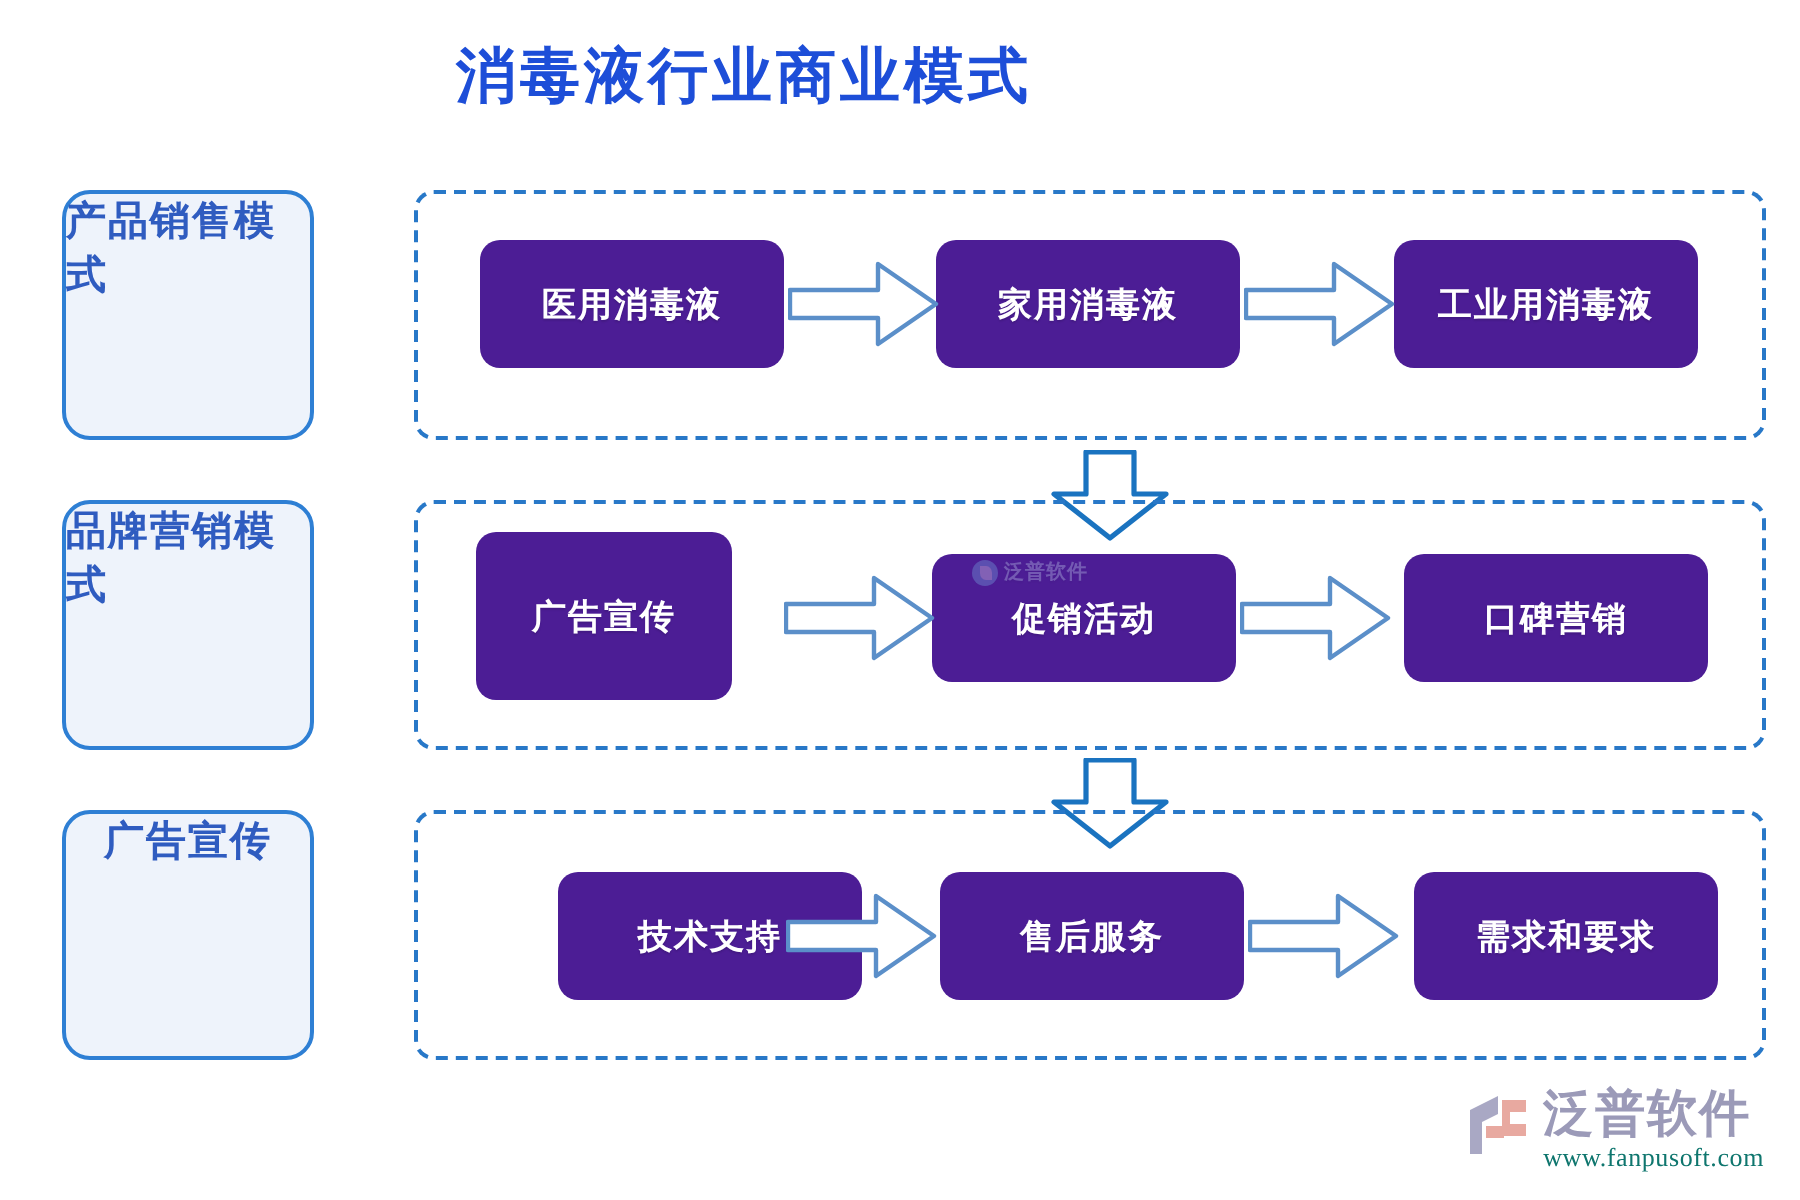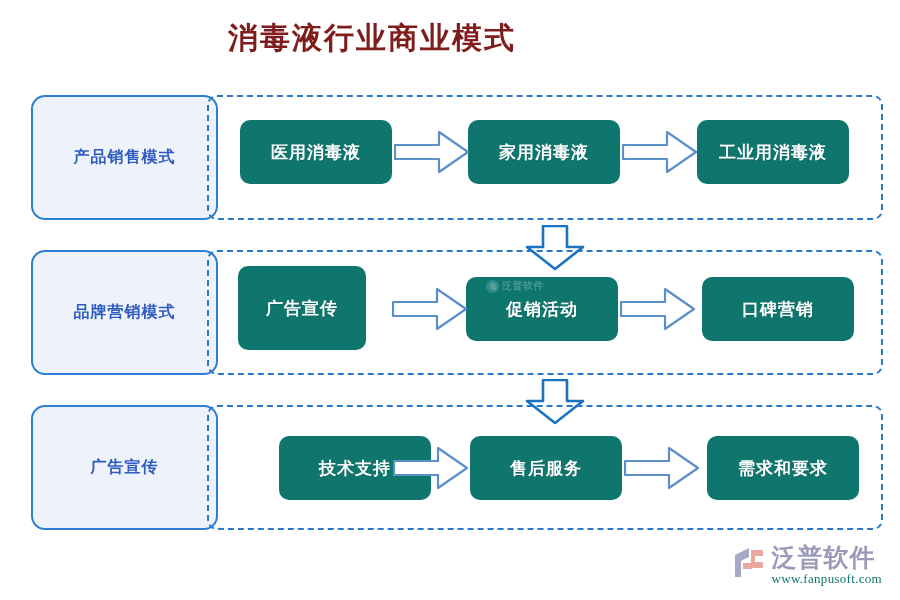--- a/index.html
+++ b/index.html
@@ -21,38 +21,38 @@
 
   
   .page-title {
     position: absolute;
     top: 18px;
     left: 0;
     width: 744px;
     text-align: center;
     font-size: 30px;
     font-weight: bold;
-    color: #7f1d1d;
+    color: #1d4ed8;
     letter-spacing: 2px;
     font-family: "Liberation Serif", "DejaVu Serif", serif;
   }
 
   
   .cat-card {
     position: absolute;
     left: 31px;
-    width: 187px;
+    width: 126px;
     background: #eef3fb;
     border: 2px solid #2e7fd4;
     border-radius: 14px;
     display: flex;
-    align-items: center;
+    align-items: flex-start;
     justify-content: center;
     color: #2f5cc0;
-    font-size: 16px;
+    font-size: 20px;
     font-weight: bold;
     letter-spacing: 1px;
     font-family: "Liberation Serif", "DejaVu Serif", serif;
   }
   .cat-card.r1 { top: 95px;  height: 125px; }
   .cat-card.r2 { top: 250px; height: 125px; }
   .cat-card.r3 { top: 405px; height: 125px; }
 
   
   .row-box {
@@ -62,21 +62,21 @@
     border: 2px dashed #2878c8;
     border-radius: 10px;
   }
   .row-box.r1 { top: 95px;  height: 125px; }
   .row-box.r2 { top: 250px; height: 125px; }
   .row-box.r3 { top: 405px; height: 125px; }
 
   
   .node {
     position: absolute;
-    background: #0f766e;
+    background: #4c1d95;
     border-radius: 10px;
     display: flex;
     align-items: center;
     justify-content: center;
     color: #ffffff;
     font-size: 17px;
     font-weight: bold;
     letter-spacing: 1px;
     font-family: "Liberation Serif", "DejaVu Serif", serif;
     text-shadow: 0 1px 1px rgba(0,0,0,.12);

